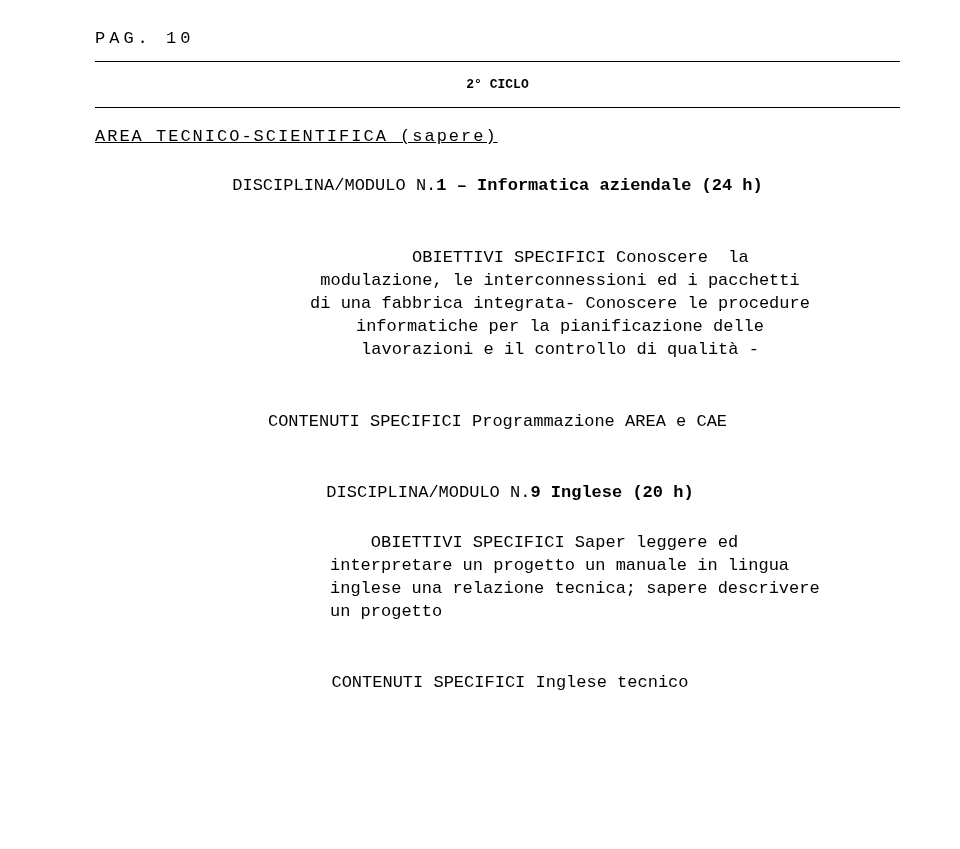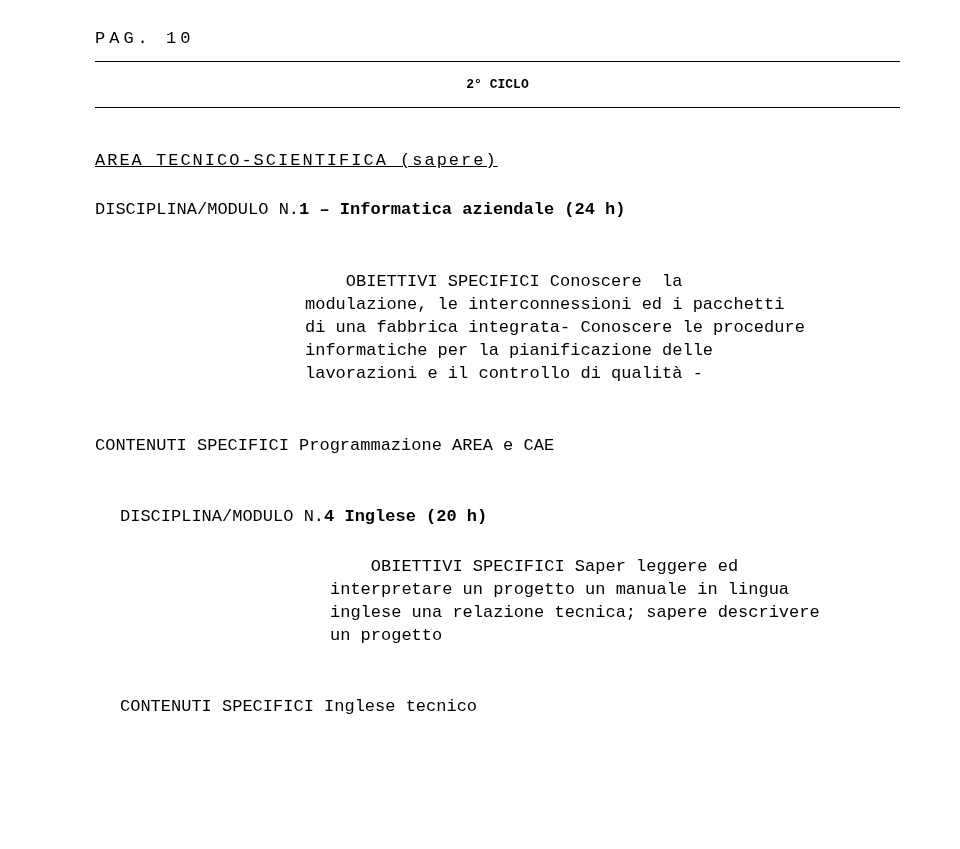--- a/index.html
+++ b/index.html
@@ -30,28 +30,29 @@
     margin: 0;
   }
   .ciclo-heading {
     text-align: center;
     font-weight: bold;
     padding: 14px 0 14px 0;
     font-size: 13px;
   }
   .section-title {
     text-decoration: underline;
-    margin-top: 42px;
+    margin-top: 18px;
     letter-spacing: 2px;
   }
   .module-label-bold {
     font-weight: bold;
   }
   .block {
     margin-top: 26px;
+    text-align: center;
   }
   .indented {
     padding-left: 210px;
     text-indent: -210px;
   }
   .indented2 {
     padding-left: 210px;
     text-indent: -210px;
   }
   .content-line {
@@ -88,21 +89,21 @@
   <div class="indented content-line wrap">
     <span>OBIETTIVI SPECIFICI</span> <span>Conoscere  la modulazione, le interconnessioni ed i pacchetti di una fabbrica integrata- Conoscere le procedure informatiche per la pianificazione delle lavorazioni e il controllo di qualità -</span>
   </div>
 </div>
 
 <div class="block">
   <span>CONTENUTI SPECIFICI</span> <span>Programmazione AREA e CAE</span>
 </div>
 
 <div class="block module5-heading" style="margin-top:48px;">
-  <span>DISCIPLINA/MODULO N.</span><span class="module-label-bold">4  Inglese (20 h)</span>
+  <span>DISCIPLINA/MODULO N.</span><span class="module-label-bold">9  Inglese (20 h)</span>
 </div>
 
 <div class="mod5-obj obj-block" style="margin-top:4px;">
   <div class="indented2 content-line wrap">
     <span>OBIETTIVI SPECIFICI</span> <span>Saper leggere ed interpretare un progetto un manuale in lingua inglese una relazione tecnica; sapere descrivere un progetto</span>
   </div>
 </div>
 
 <div class="block mod5-content" style="">
   <span>CONTENUTI SPECIFICI</span> <span>Inglese tecnico</span>

